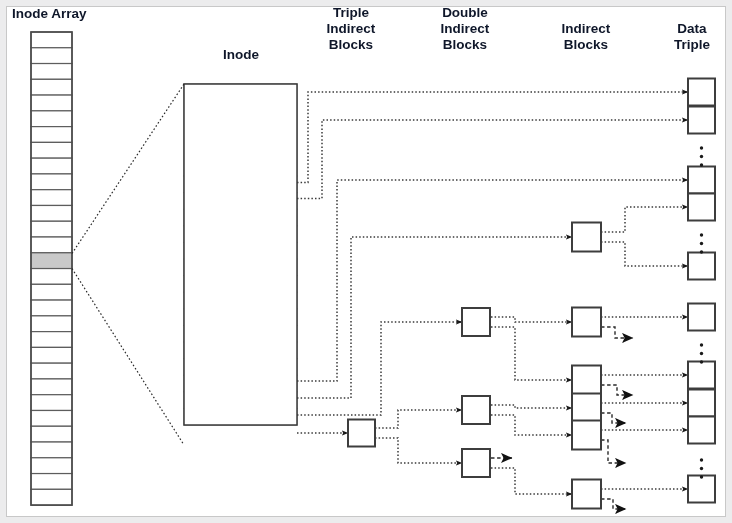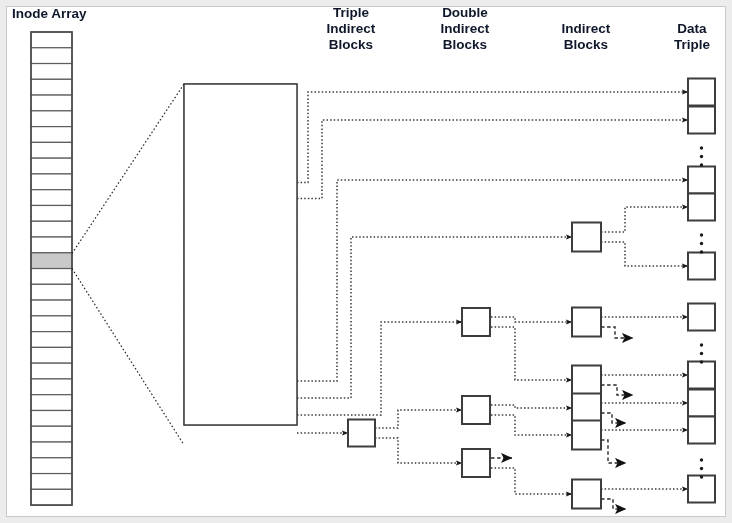--- a/index.html
+++ b/index.html
@@ -22,20 +22,21 @@
   .metatxt{font-family:"Liberation Sans",sans-serif;font-size:9.5px;font-weight:bold;fill:#1a1a1a;text-anchor:middle;dominant-baseline:middle;}
   .dot{fill:#1a1a1a;}
 </style>
 </head>
 <body>
 
 <div id="root">
   <div id="canvas"></div>
 
   <div class="hdr hdr-left" style="left:12px;top:6px;width:140px;">Inode Array</div>
+  <div class="hdr" style="left:186px;top:47px;width:110px;">Inode</div>
   <div class="hdr" style="left:310px;top:5px;width:82px;">Triple
 Indirect
 Blocks</div>
   <div class="hdr" style="left:424px;top:5px;width:82px;">Double
 Indirect
 Blocks</div>
   <div class="hdr" style="left:545px;top:21px;width:82px;">Indirect
 Blocks</div>
   <div class="hdr" style="left:658px;top:21px;width:68px;">Data
 Triple</div>

